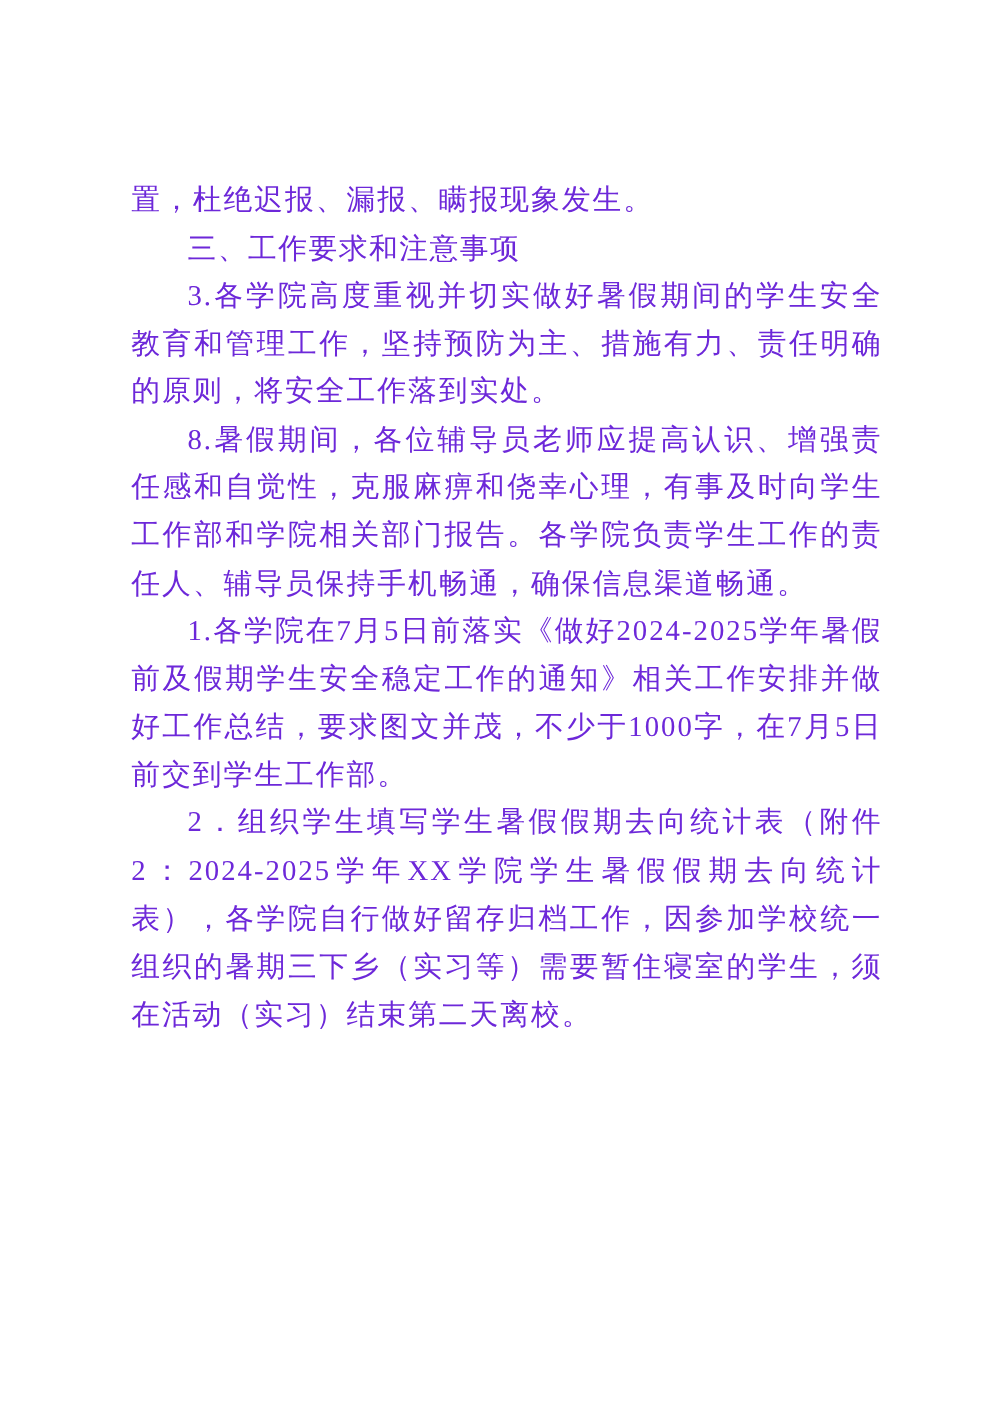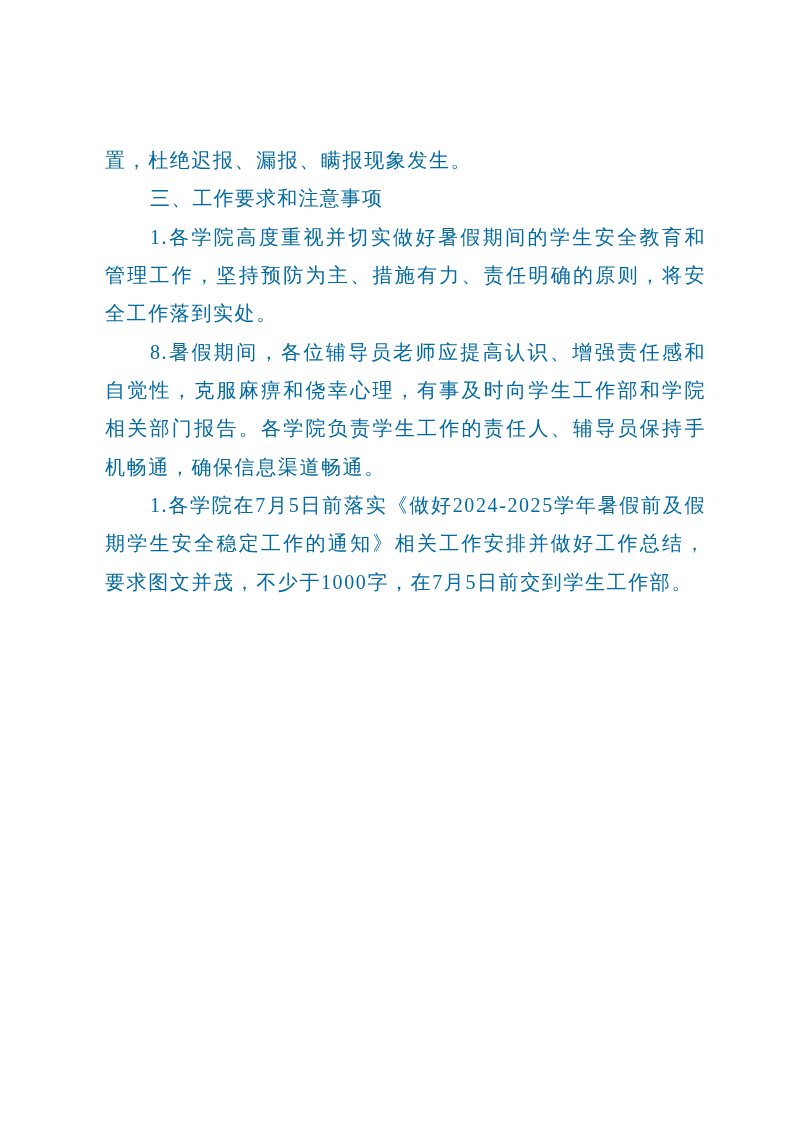--- a/index.html
+++ b/index.html
@@ -12,23 +12,23 @@
     width: 793px;
     height: 1122px;
     background: #ffffff;
     overflow: hidden;
   }
   .content {
     position: absolute;
     left: 105px;
     top: 141px;
     width: 601px;
-    color: #0369a1;
+    color: #6d28d9;
     font-family: "Liberation Serif", "DejaVu Serif", serif;
-    font-size: 20px;
+    font-size: 23px;
     line-height: 38.35px;
     letter-spacing: 1.6px;
     text-align: justify;
   }
   .content p {
     margin: 0;
     padding: 0;
     text-indent: 45px;
   }
   .content p.no-indent {
@@ -40,17 +40,18 @@
     letter-spacing: 1.2px;
   }
 </style>
 </head>
 <body>
 
 <div class="page">
   <div class="content">
     <p class="no-indent">置，杜绝迟报、漏报、瞒报现象发生。</p>
     <p class="heading">三、工作要求和注意事项</p>
-    <p>1.各学院高度重视并切实做好暑假期间的学生安全教育和管理工作，坚持预防为主、措施有力、责任明确的原则，将安全工作落到实处。</p>
+    <p>3.各学院高度重视并切实做好暑假期间的学生安全教育和管理工作，坚持预防为主、措施有力、责任明确的原则，将安全工作落到实处。</p>
     <p>8.暑假期间，各位辅导员老师应提高认识、增强责任感和自觉性，克服麻痹和侥幸心理，有事及时向学生工作部和学院相关部门报告。各学院负责学生工作的责任人、辅导员保持手机畅通，确保信息渠道畅通。</p>
     <p>1.各学院在7月5日前落实《做好2024-2025学年暑假前及假期学生安全稳定工作的通知》相关工作安排并做好工作总结，要求图文并茂，不少于1000字，在7月5日前交到学生工作部。</p>
+    <p>2．组织学生填写学生暑假假期去向统计表（附件2：2024-2025学年XX学院学生暑假假期去向统计表），各学院自行做好留存归档工作，因参加学校统一组织的暑期三下乡（实习等）需要暂住寝室的学生，须在活动（实习）结束第二天离校。</p>
   </div>
 </div>
 
 </body></html>

